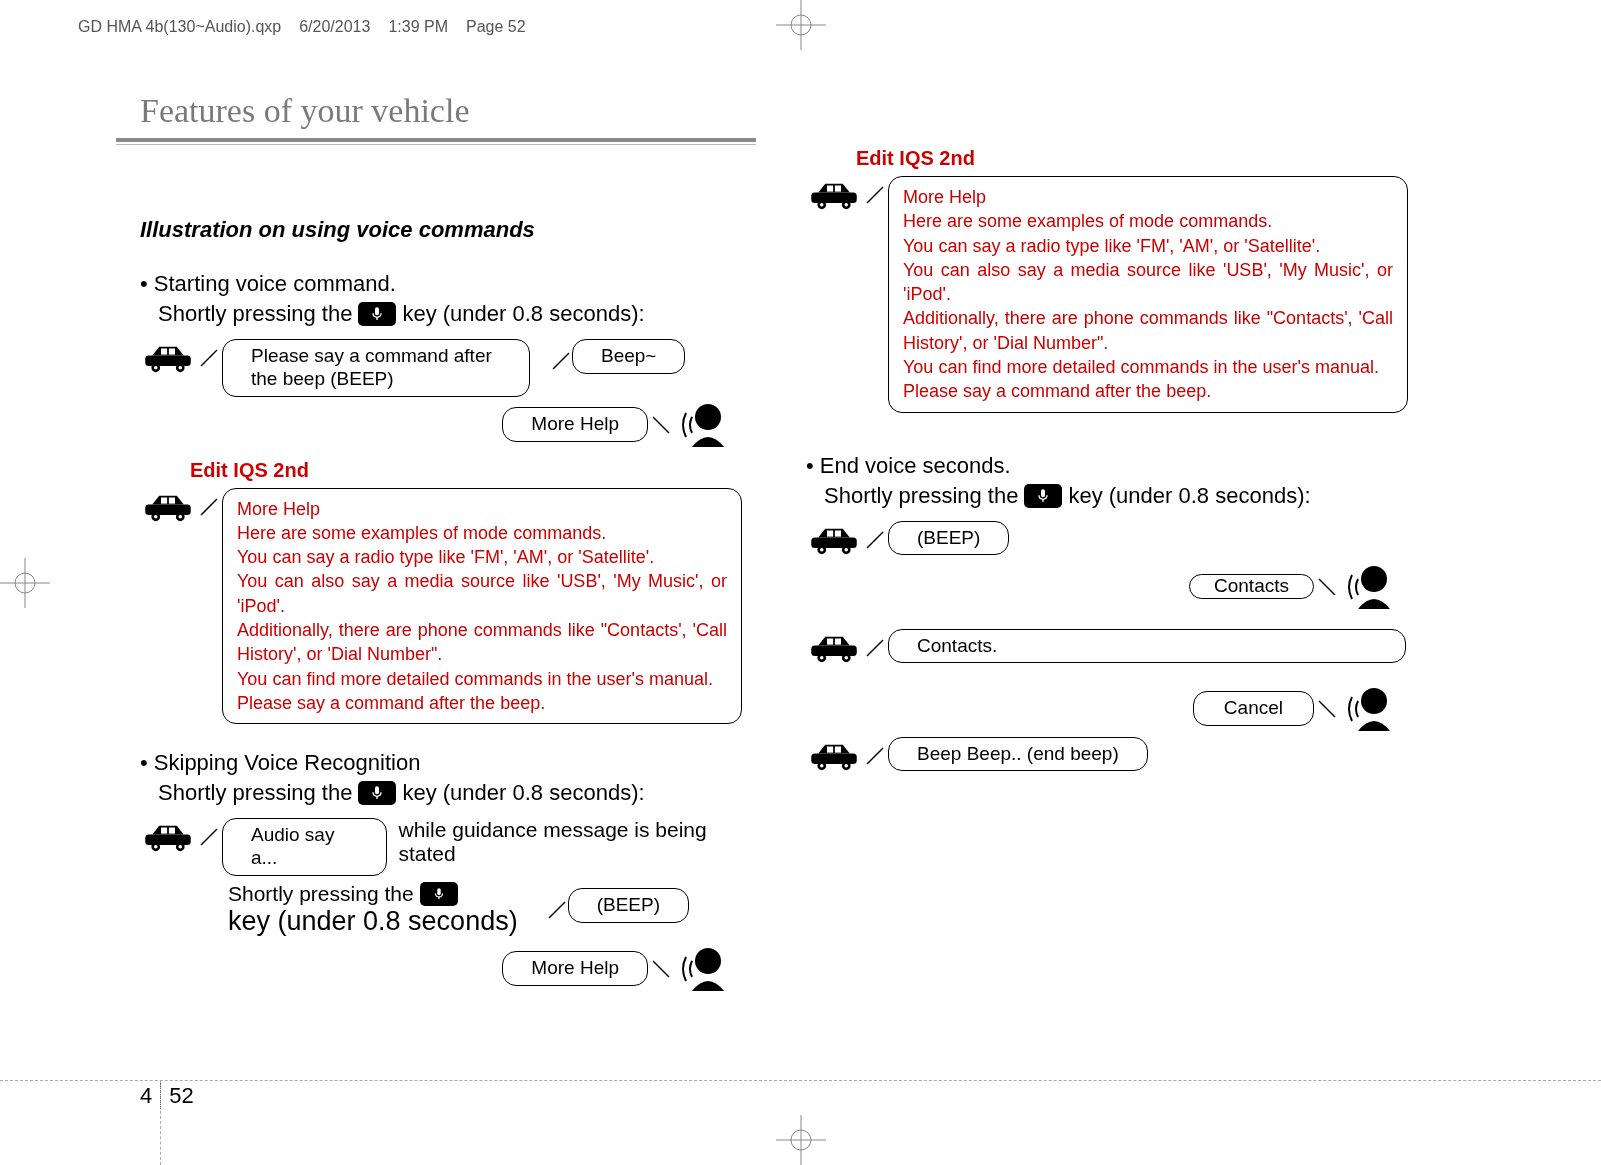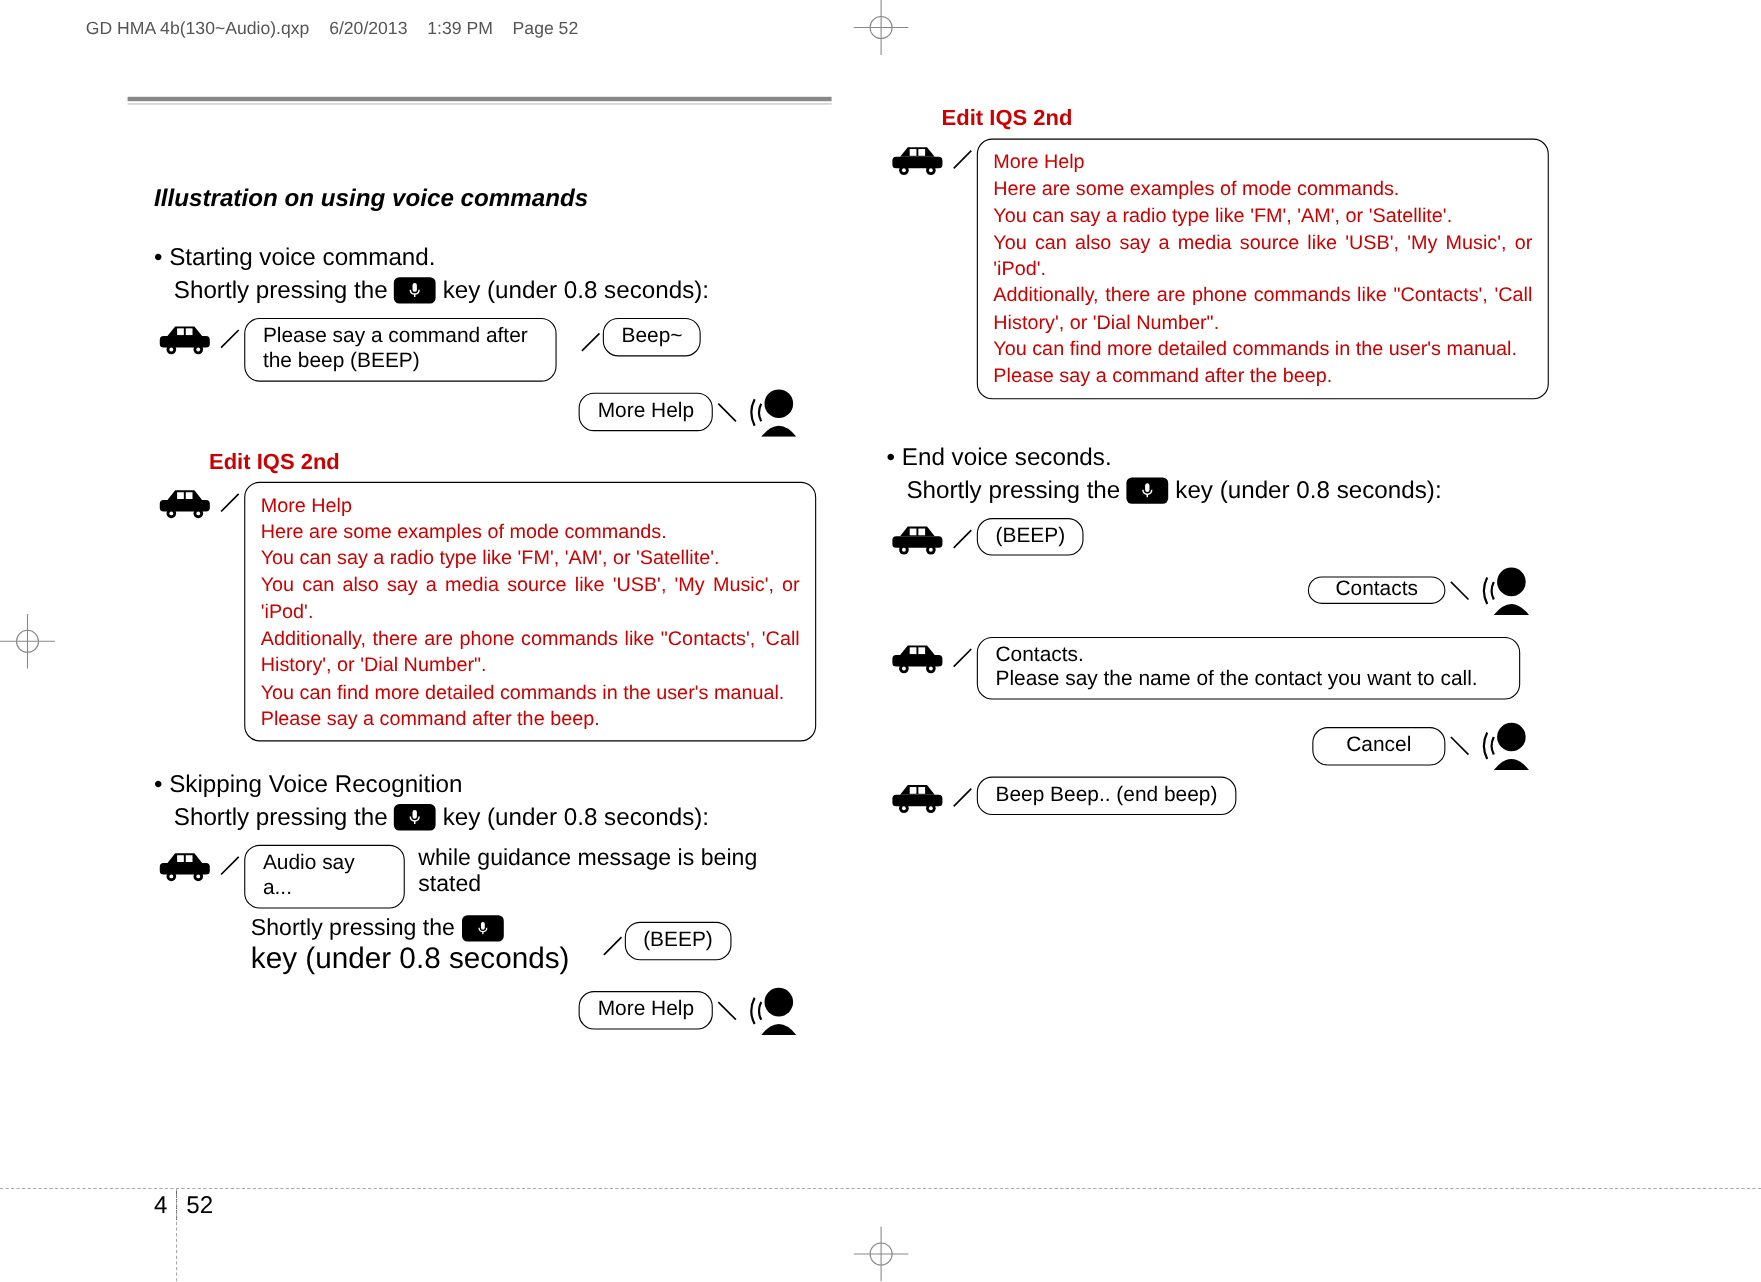--- a/index.html
+++ b/index.html
@@ -115,21 +115,21 @@
     .person-icon { flex-shrink: 0; width: 56px; height: 44px; }
     .lead-line {
       flex-shrink: 0;
       width: 18px;
       height: 18px;
       margin-top: 10px;
     }
     .bubble {
       border: 1.5px solid #000;
       border-radius: 14px;
-      padding: 5px 16px;
+      padding: 5px 28px;
       font-size: 19px;
       line-height: 1.2;
       background: #fff;
     }
     .bubble.red { color: #c00; }
     .bubble.big { width: 498px; font-size: 18px; line-height: 1.35; padding: 8px 14px; }
     .bubble.small { display:inline-block; }
 
     .row-right { justify-content: flex-end; margin-right: 12px; align-items: center; }
     .row-right .lead-line { transform: scaleX(-1); margin-top: 0; }
@@ -192,20 +192,21 @@
   <span>GD HMA 4b(130~Audio).qxp</span>
   <span>6/20/2013</span>
   <span>1:39 PM</span>
   <span>Page 52</span>
 </div>
 
 <div class="trim-dash-h"></div>
 <div class="trim-dash-v"></div>
 
 <div class="content">
+  <div class="chapter-title">Features of your vehicle</div>
   <hr class="hr-thick">
 
   <div class="columns">
 
     <div class="col">
       <div class="section-title">Illustration on using voice commands</div>
 
       <div class="bullet">• Starting voice command.</div>
       <div class="indent-line">
         <span>Shortly pressing the</span>
@@ -429,21 +430,20 @@
           <circle cx="18" cy="28" r="5" fill="#000"></circle>
             <circle cx="18" cy="28" r="2" fill="#fff"></circle>
           <circle cx="46" cy="28" r="5" fill="#000"></circle>
             <circle cx="46" cy="28" r="2" fill="#fff"></circle>
         </svg>
         <svg class="lead-line" viewBox="0 0 18 18">
             <path d="M1 17 L17 1" stroke="#000" stroke-width="1.5" fill="none"></path>
           </svg>
         <div class="bubble" style="width:460px">
           <div>Contacts.</div>
-          <div style="text-align:justify">Please say the name of the contact you want to call.</div>
         </div>
       </div>
 
       <div class="row row-right" style="margin-top:20px">
         <div class="bubble small" style="padding:5px 30px">Cancel</div>
         <svg class="lead-line" viewBox="0 0 18 18">
             <path d="M1 17 L17 1" stroke="#000" stroke-width="1.5" fill="none"></path>
           </svg>
         <svg class="person-icon" viewBox="0 0 56 44">
           <ellipse cx="34" cy="14" rx="13" ry="13" fill="#000"></ellipse>

